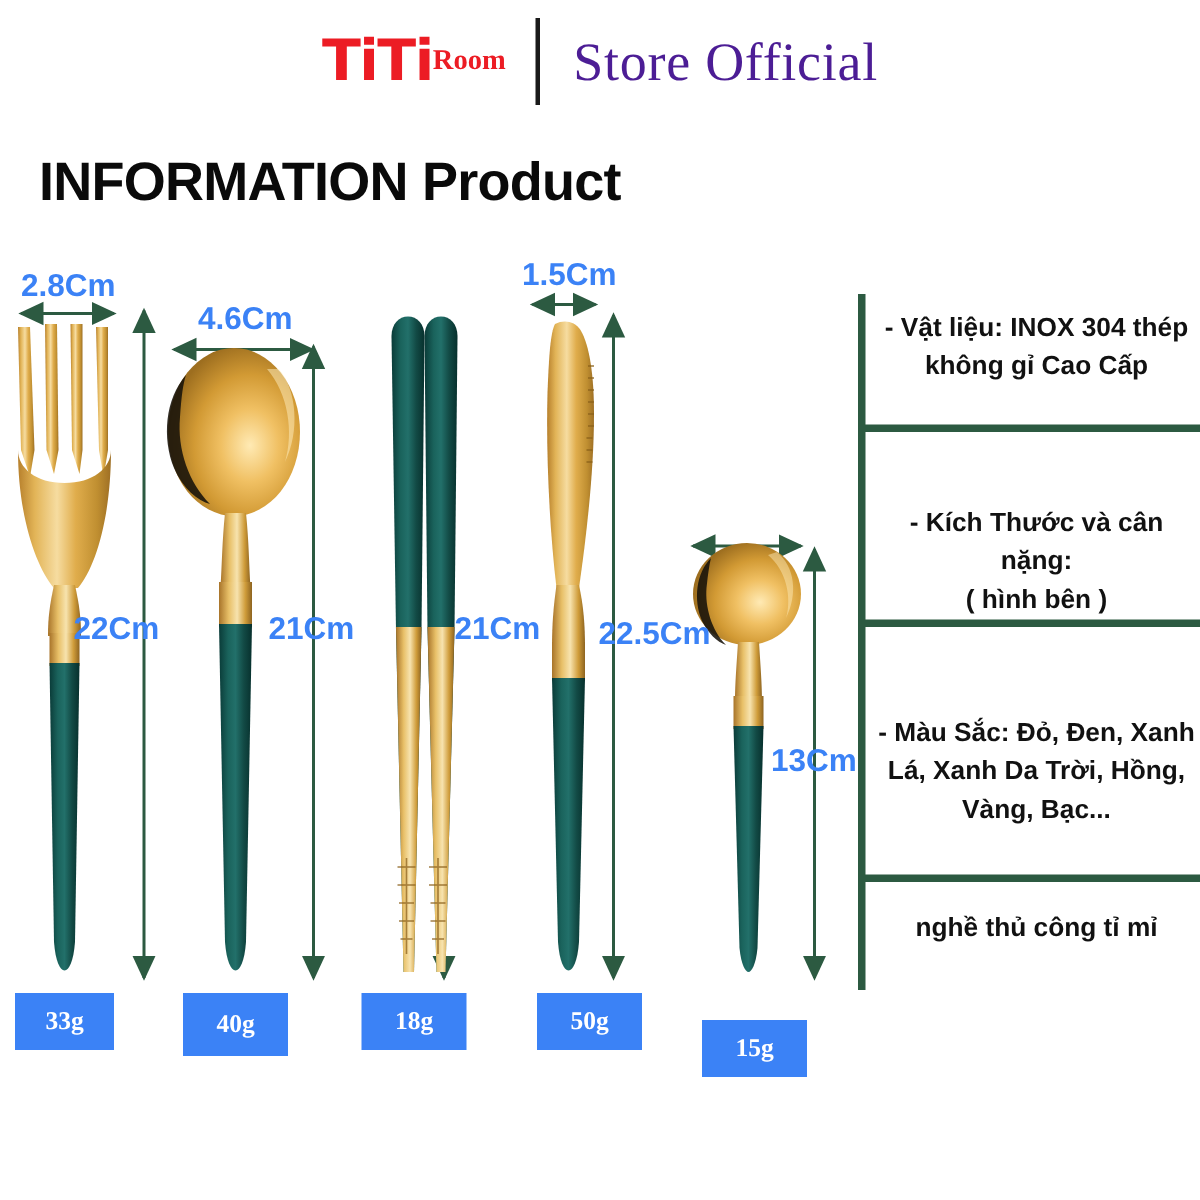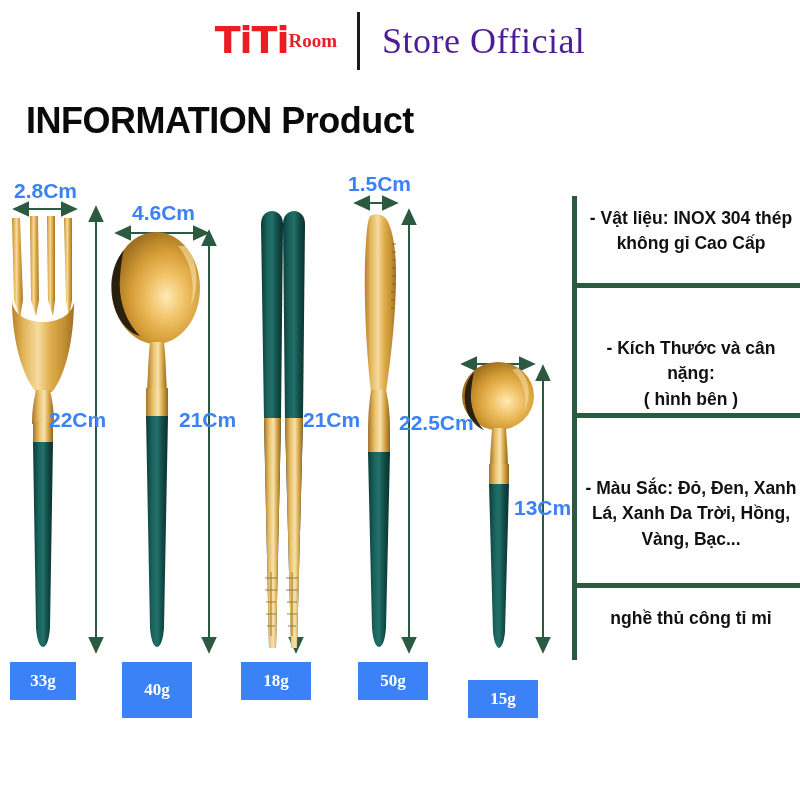--- a/index.html
+++ b/index.html
@@ -206,21 +206,21 @@
   <div class="dim-label" style="left:132px; top:201px;">4.6Cm</div>
   <div class="dim-label" style="left:348px; top:172px;">1.5Cm</div>
 
   <div class="dim-label" style="left:49px;  top:408px;">22Cm</div>
   <div class="dim-label" style="left:179px; top:408px;">21Cm</div>
   <div class="dim-label" style="left:303px; top:408px;">21Cm</div>
   <div class="dim-label" style="left:399px; top:411px;">22.5Cm</div>
   <div class="dim-label" style="left:514px; top:496px;">13Cm</div>
 
   <div class="badge" style="left:10px;  top:662px; width:66px; height:38px;">33g</div>
-  <div class="badge" style="left:122px; top:662px; width:70px; height:56px;">40g</div>
+  <div class="badge" style="left:122px; top:662px; width:70px; height:42px;">40g</div>
   <div class="badge" style="left:241px; top:662px; width:70px; height:38px;">18g</div>
   <div class="badge" style="left:358px; top:662px; width:70px; height:38px;">50g</div>
   <div class="badge" style="left:468px; top:680px; width:70px; height:38px;">15g</div>
 
   <div class="panel">
     <div class="panel-spine"></div>
 
     <div class="panel-div" style="top:87px;"></div>
     <div class="panel-div" style="top:217px;"></div>
     <div class="panel-div" style="top:387px;"></div>

